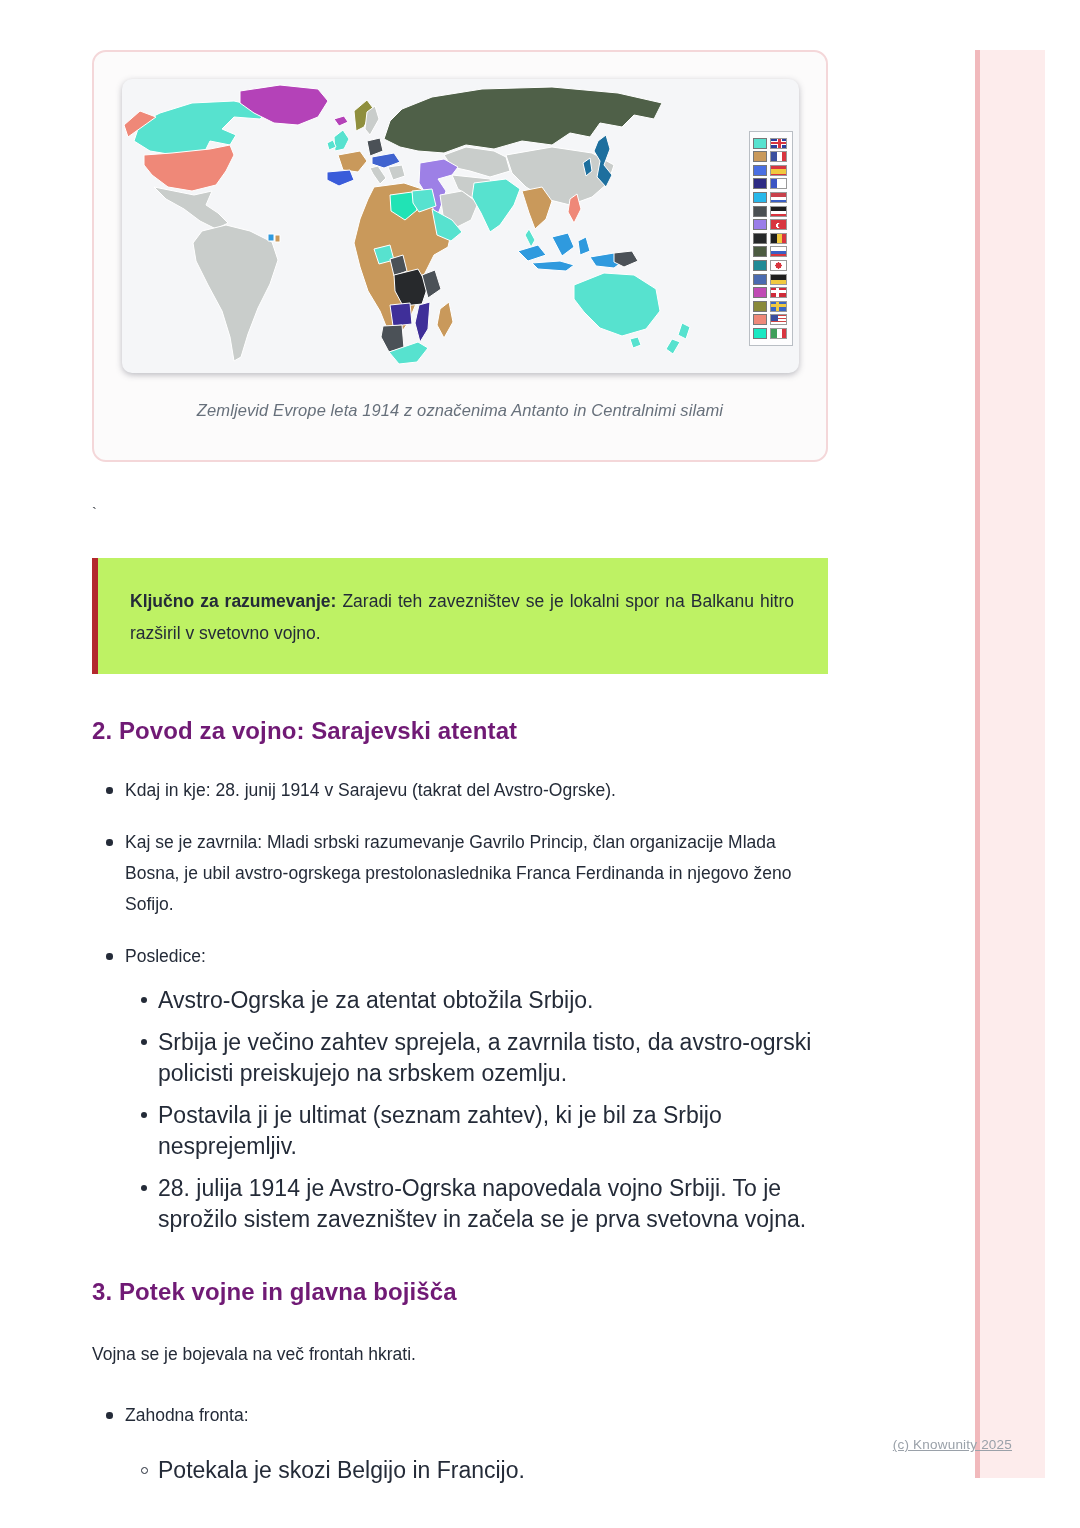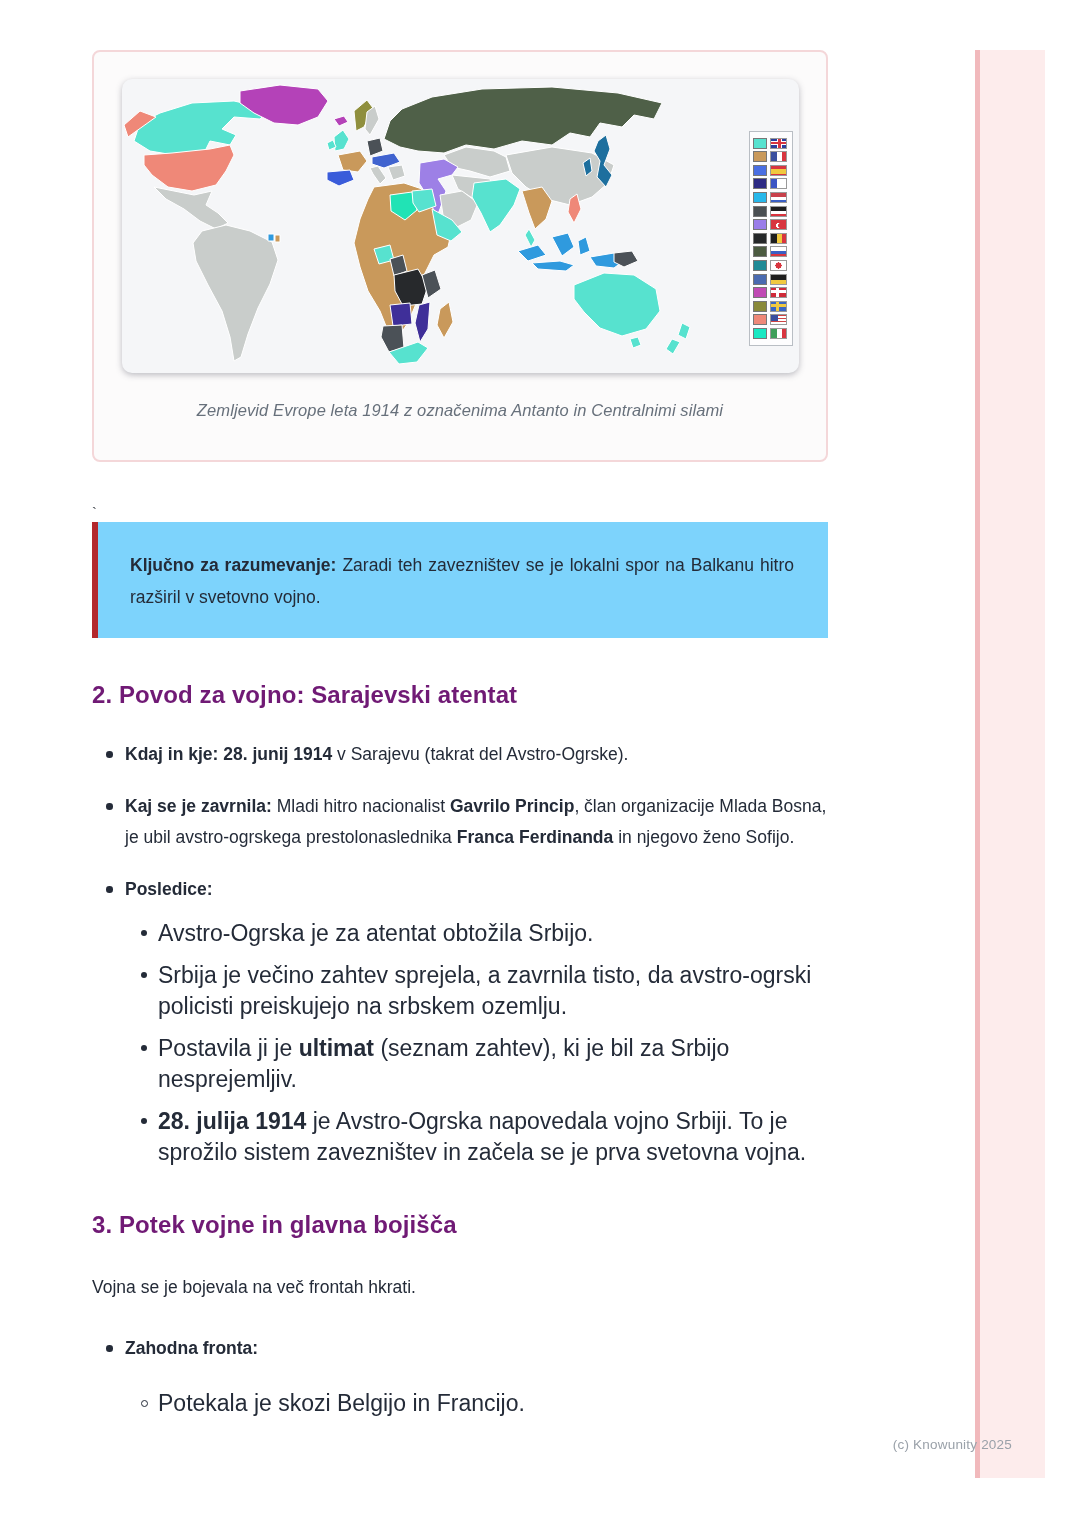--- a/index.html
+++ b/index.html
@@ -11,21 +11,21 @@
   
   .accent-stripe {
     position:absolute; top:50px; right:35px; width:70px; height:1428px;
     background:#fdecec; border-left:5px solid #f1b9bc;
   }
   .content { position:relative; width:736px; margin-left:92px; }
 
   
   .map-card {
     margin-top:50px; width:736px; height:412px;
-    background:#fcfbfb; border:2px solid #f4d7d9; border-radius:8px;
+    background:#fcfbfb; border:2px solid #f4d7d9; border-radius:14px;
   }
   .map-panel {
     position:relative; width:677px; height:294px; margin:27px auto 0;
     background:#f5f6f8; border-radius:10px;
     box-shadow:0 2px 6px rgba(70,70,85,.35);
     overflow:hidden;
   }
   .map-panel svg { display:block; }
   .map-caption {
     margin-top:28px; text-align:center; font-style:italic;
@@ -71,21 +71,21 @@
       linear-gradient(#3a4f9e,#3a4f9e),
       repeating-linear-gradient(180deg,#cf4444 0 1.5px,#fff 1.5px 3px);
     background-size:7px 6px, 100% 100%; background-repeat:no-repeat, repeat; }
   .flag-italy { background:linear-gradient(90deg,#3f9e5a 0 5.6px,#fff 5.6px 11.3px,#d8353f 11.3px); }
 
   
   .stray { margin-top:42px; font-size:15px; color:#3a3f46; height:18px; }
 
   
   .callout {
-    width:736px; background:#7dd3fc;
+    margin-top:36px; width:736px; background:#bef264;
     border-left:6px solid #b3282d; padding:27px 34px 25px 32px;
   }
   .callout p { font-size:17.5px; line-height:32px; text-align:justify; color:#242b38; }
   .callout b { font-weight:700; }
 
   
   h2 { margin-top:43px; font-size:24px; font-weight:700; color:#701a75; letter-spacing:.1px; }
 
   
   .para { margin-top:33px; font-size:17.5px; line-height:31px; }
@@ -98,26 +98,26 @@
   }
   ul.lst2 { list-style:none; margin-top:13px; padding-left:14px; }
   ul.lst2 > li { position:relative; padding-left:19px; font-size:23px; line-height:31px; margin-bottom:11px; }
   ul.lst2 > li::before {
     content:""; position:absolute; left:2px; top:12px;
     width:6px; height:6px; border-radius:50%; background:#242b38;
   }
   ul.lst2.hollow > li::before { background:transparent; border:1.5px solid #242b38; width:5px; height:5px; }
   .s3 ul.lst > li { margin-bottom:24px; }
   .s3 ul.lst2 { margin-top:24px; }
-  b { font-weight:700;text-align:center; }
+  b { font-weight:400;text-align:center; }
 
   
   .footer {
     position:absolute; top:1437px; right:68px;
-    font-size:13.5px; color:#9aa1a9; letter-spacing:.2px;
+    font-size:13.5px; color:#9aa1a9; letter-spacing:.2px;text-decoration:underline;
   }
 </style>
 </head>
 <body>
 
 <div class="accent-stripe"></div>
 
 <div class="content">
 
   <div class="map-card">
@@ -248,21 +248,21 @@
 
   <div class="stray">`</div>
 
   <div class="callout">
     <p><b>Ključno za razumevanje:</b><span> Zaradi teh zavezništev se je lokalni spor na Balkanu hitro razširil v svetovno vojno.</span></p>
   </div>
 
   <h2>2. Povod za vojno: Sarajevski atentat</h2>
   <ul class="lst">
     <li><b>Kdaj in kje: 28. junij 1914</b><span> v Sarajevu (takrat del Avstro-Ogrske).</span></li>
-    <li><b>Kaj se je zavrnila:</b><span> Mladi hitro nacionalist </span><b>Gavrilo Princip</b><span>, član organizacije Mlada Bosna, je ubil avstro-ogrskega prestolonaslednika </span><b>Franca Ferdinanda</b><span> in njegovo ženo Sofijo.</span></li>
+    <li><b>Kaj se je zavrnila:</b><span> Mladi srbski razumevanje </span><b>Gavrilo Princip</b><span>, član organizacije Mlada Bosna, je ubil avstro-ogrskega prestolonaslednika </span><b>Franca Ferdinanda</b><span> in njegovo ženo Sofijo.</span></li>
     <li><b>Posledice:</b>
       <ul class="lst2">
         <li><span>Avstro-Ogrska je za atentat obtožila Srbijo.</span></li>
         <li><span>Srbija je večino zahtev sprejela, a zavrnila tisto, da avstro-ogrski policisti preiskujejo na srbskem ozemlju.</span></li>
         <li><span>Postavila ji je </span><b>ultimat</b><span> (seznam zahtev), ki je bil za Srbijo nesprejemljiv.</span></li>
         <li><b>28. julija 1914</b><span> je Avstro-Ogrska napovedala vojno Srbiji. To je sprožilo sistem zavezništev in začela se je prva svetovna vojna.</span></li>
       </ul>
     </li>
   </ul>
 

